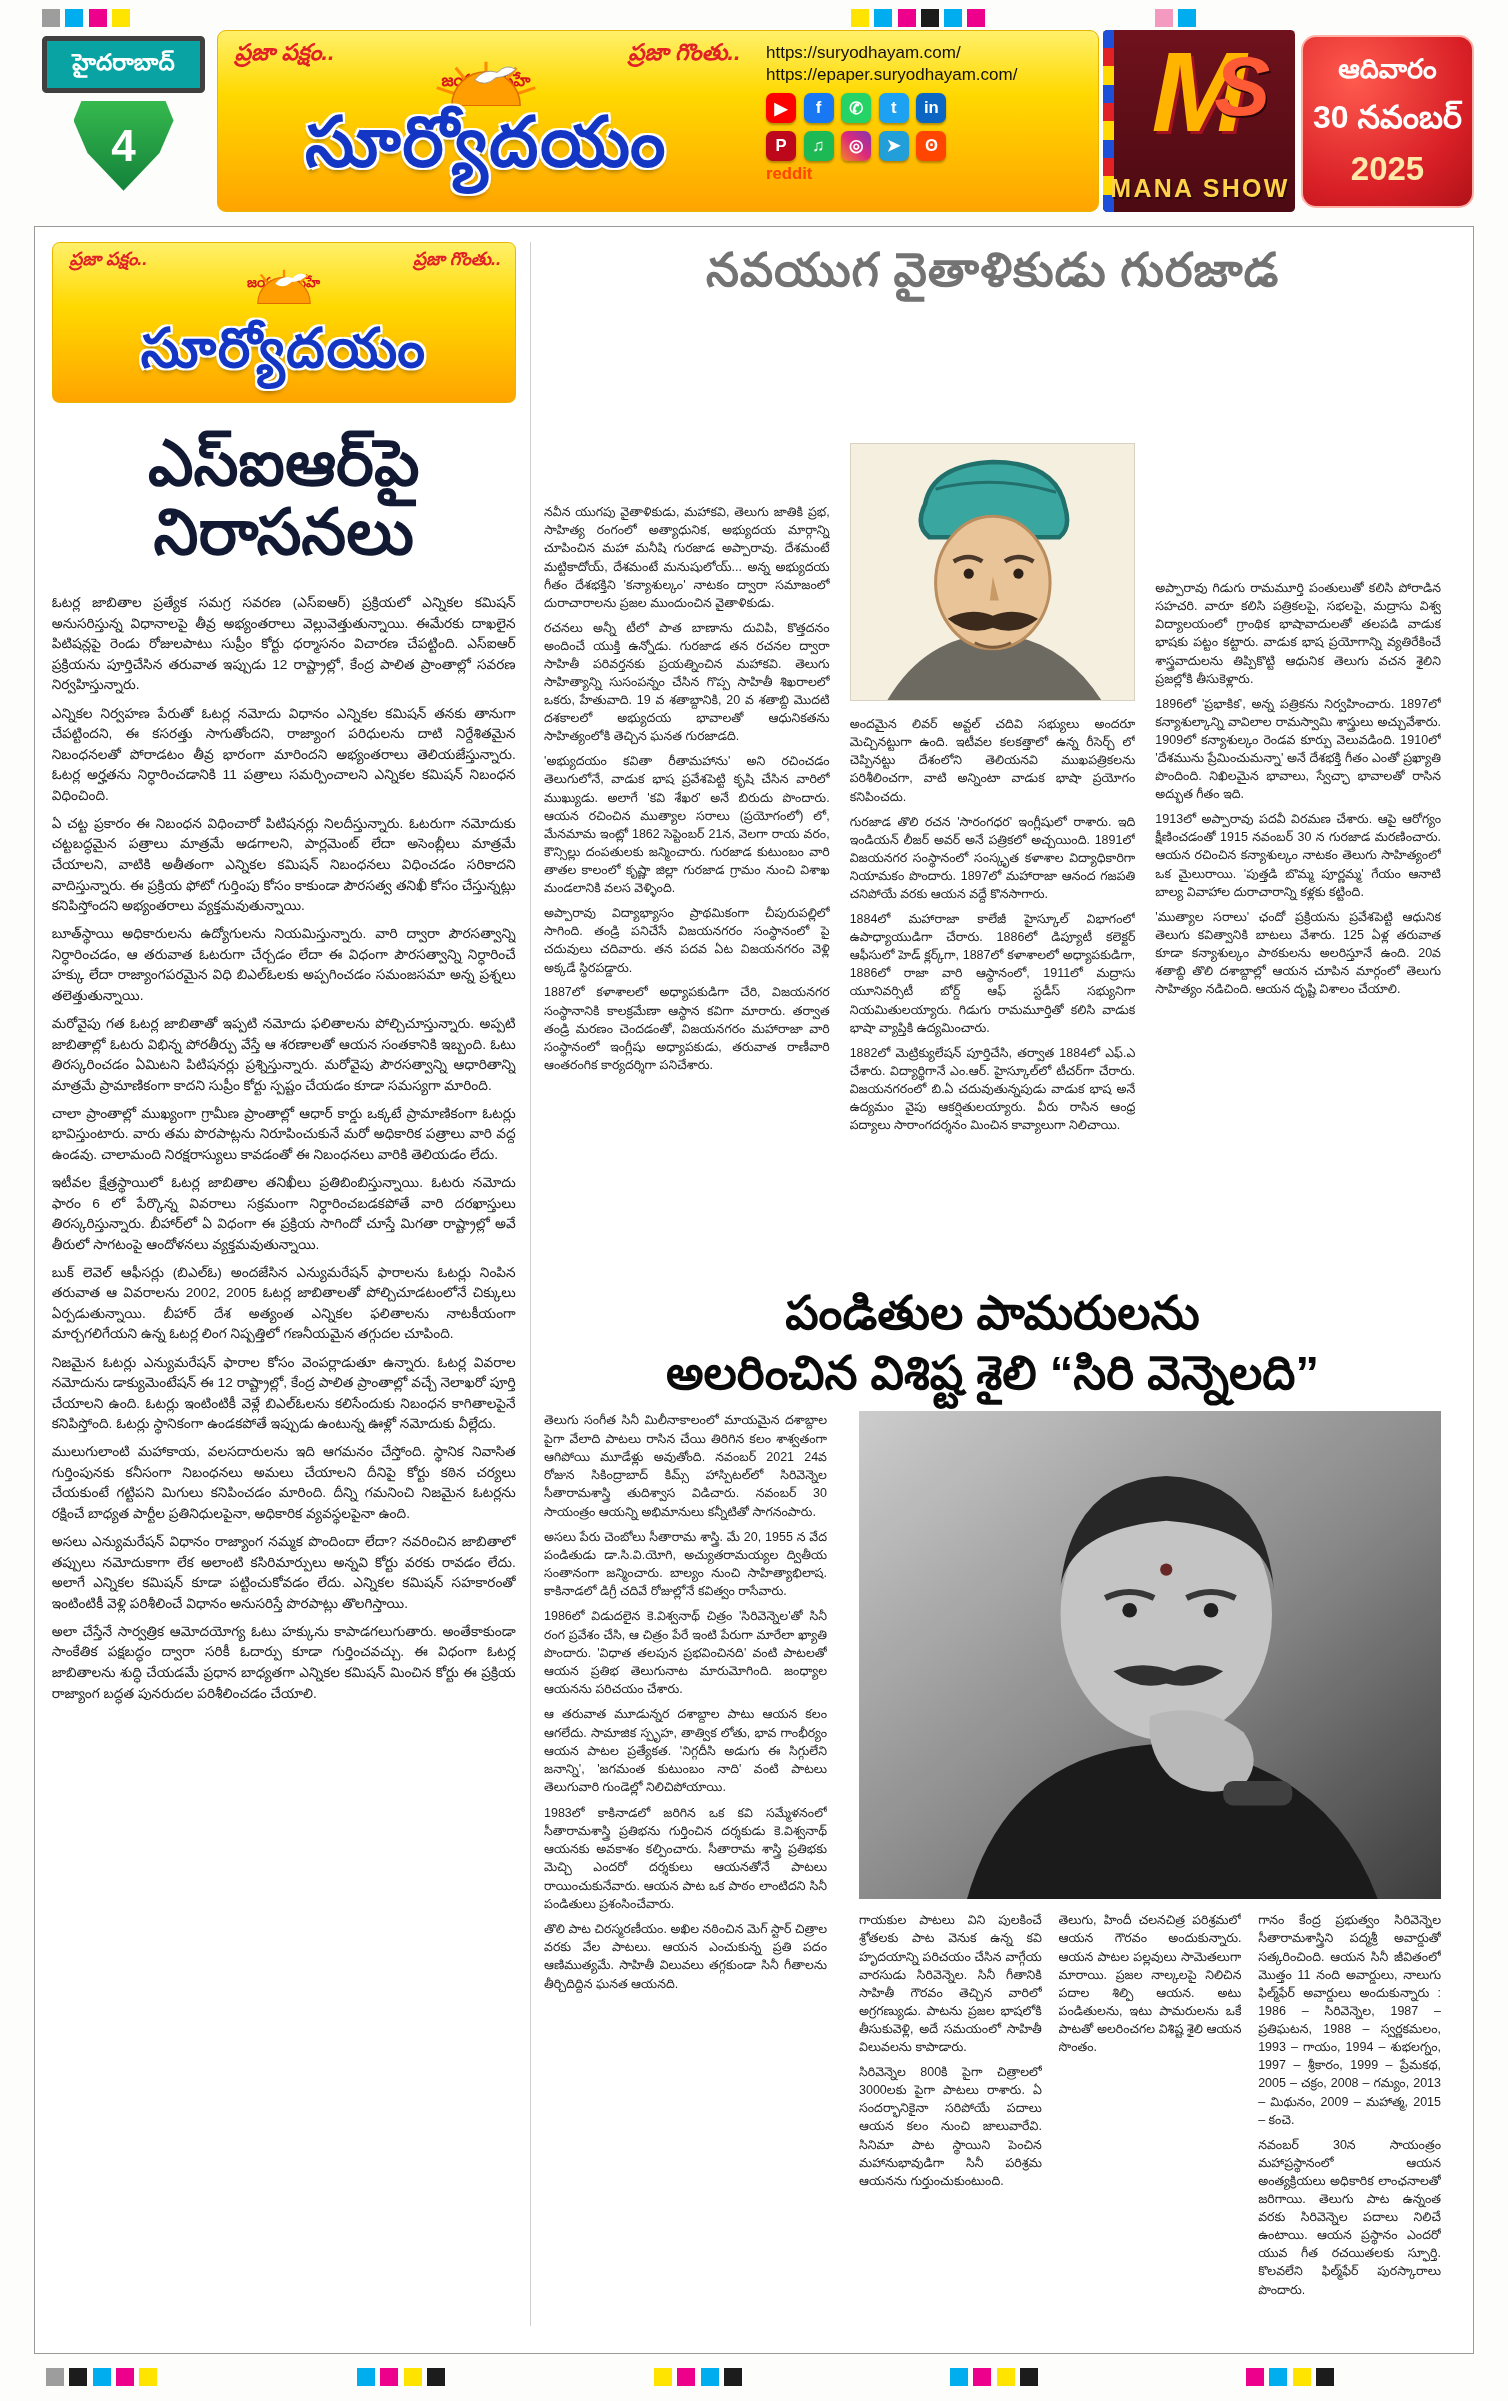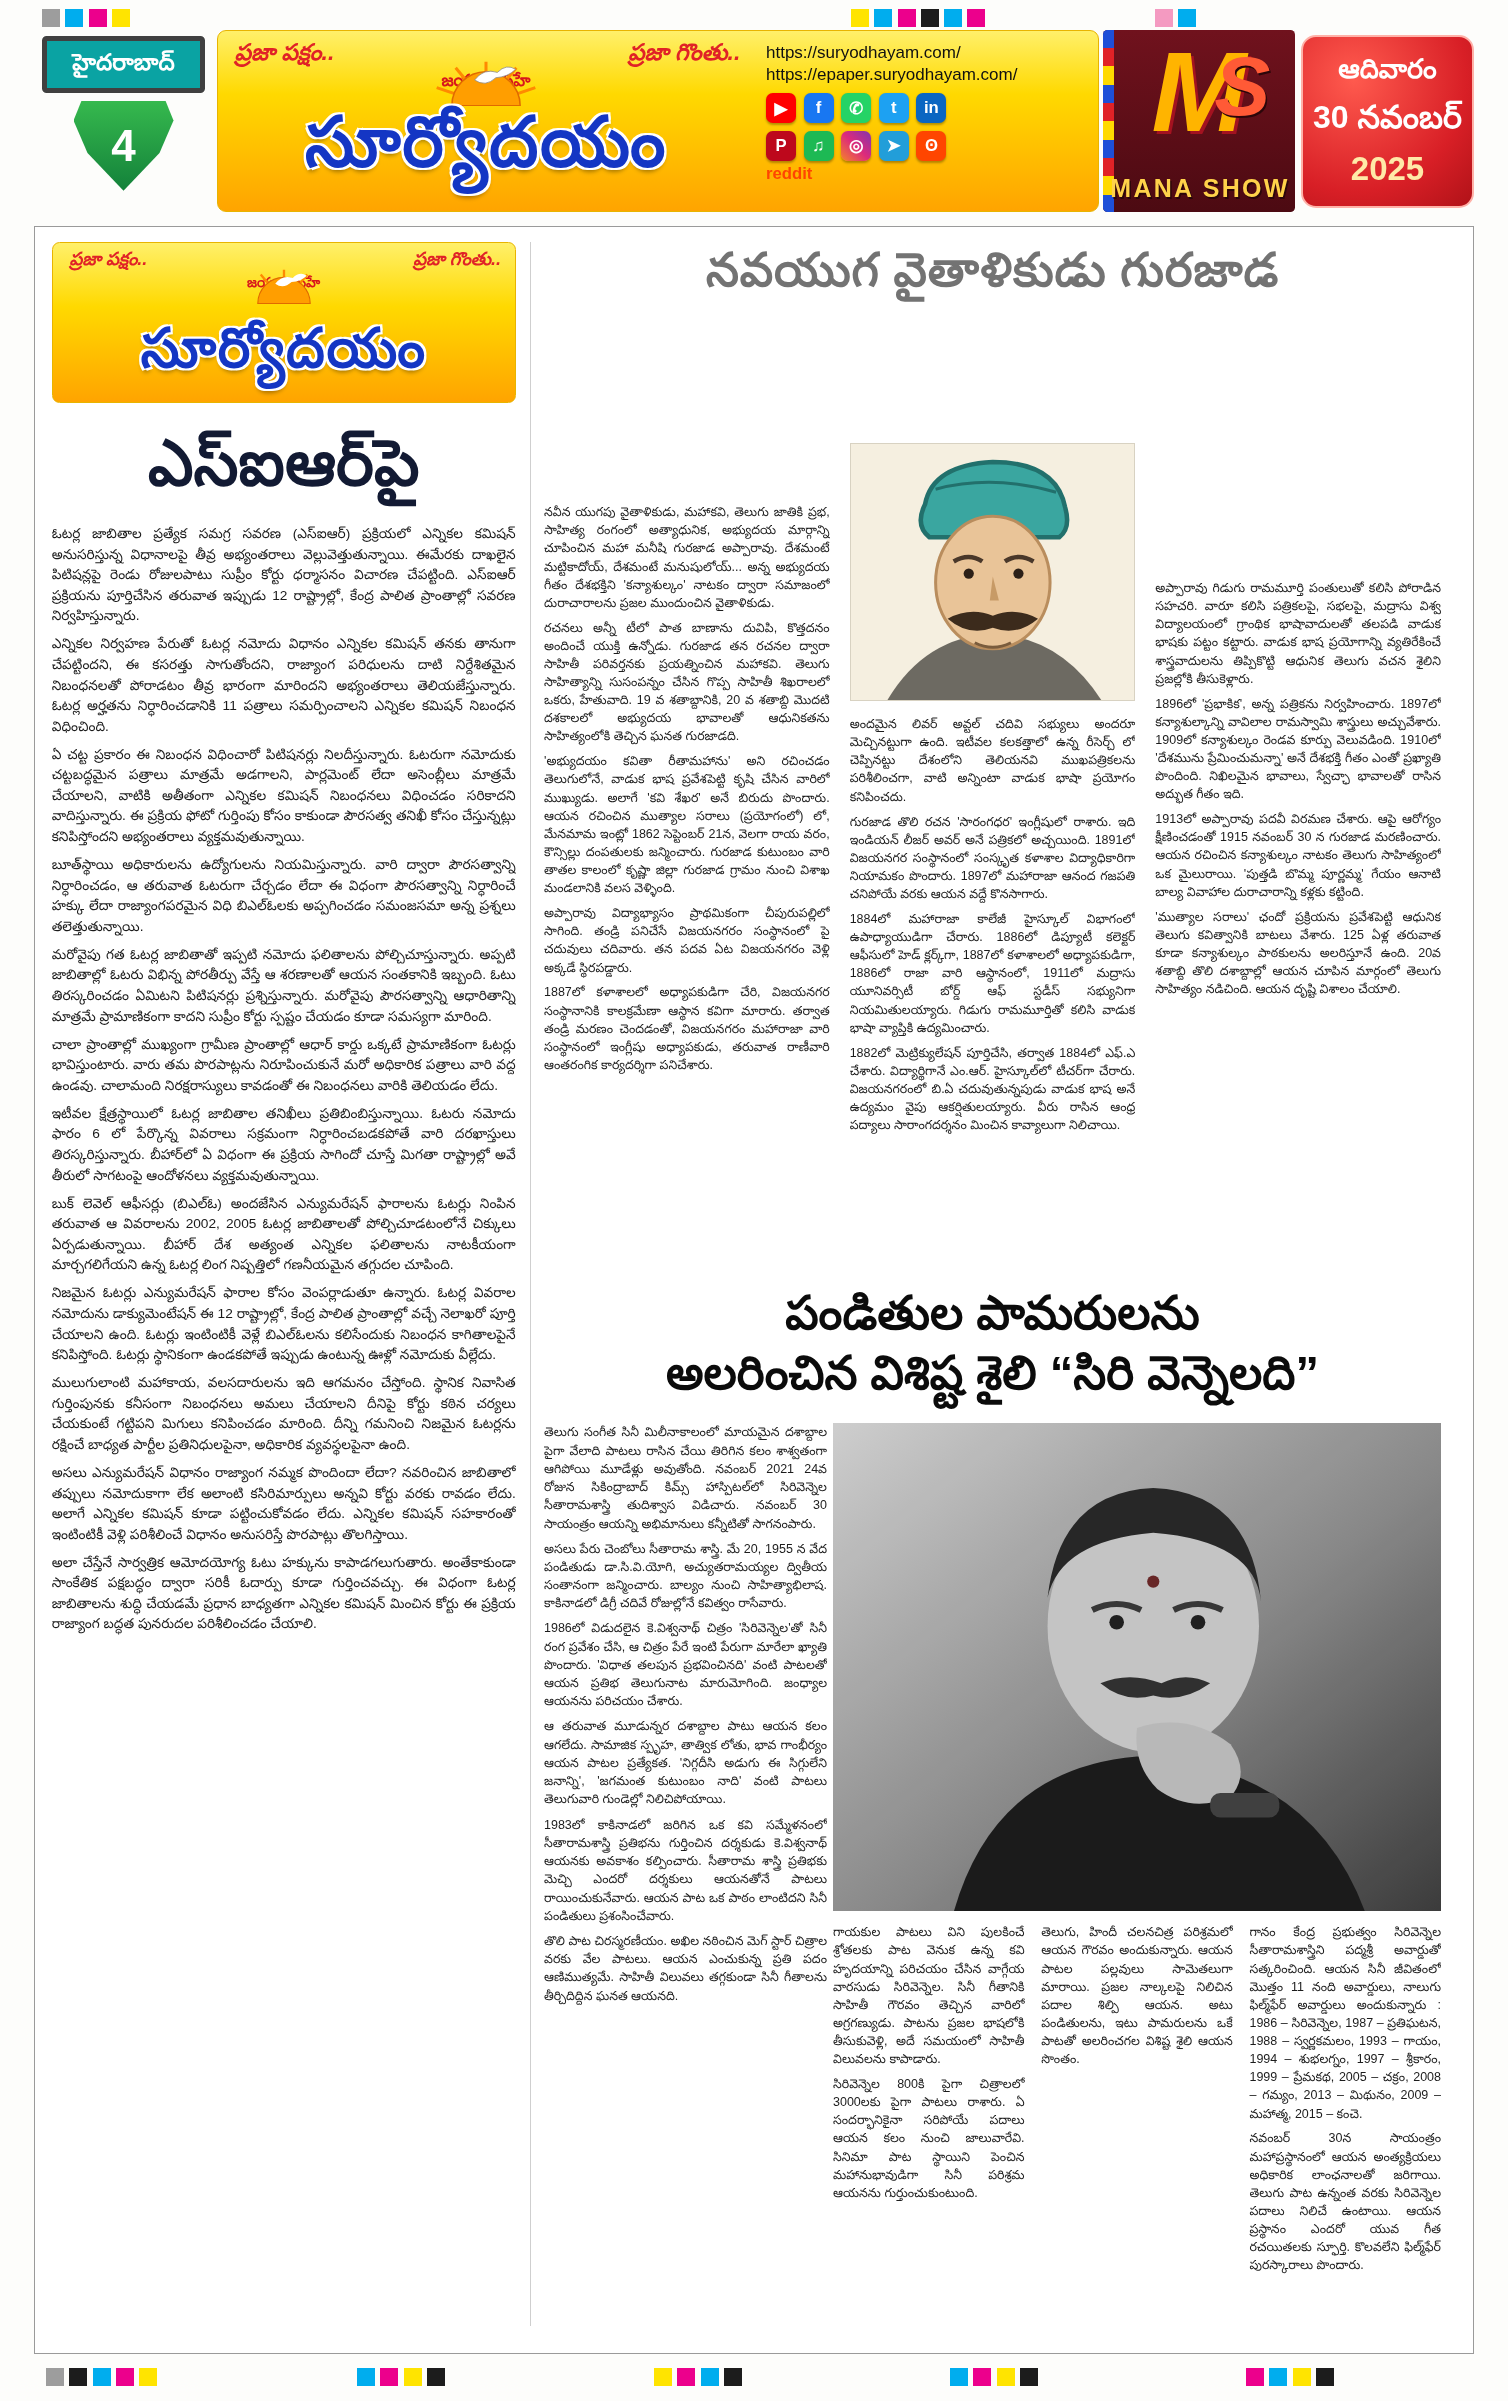--- a/index.html
+++ b/index.html
@@ -88,21 +88,21 @@
 
   .rightarea { position:absolute; left:509px; top:15px; width:897px; height:2084px; overflow:hidden; }
   .g-headline { font-size:47px; font-weight:800; color:#737373; letter-spacing:0.8px;text-align:center; }
   .g-cols { display:flex; gap:20px; margin-top:15px; height:936px; overflow:hidden;align-items:center; }
   .g-col { flex:1; font-size:12.5px; line-height:1.45; text-align:justify; color:#1c1c1c; overflow:hidden; }
   .g-col p { margin-bottom:6.8px; }
   .g-portrait { width:100%; height:258px; margin-bottom:9px; border:0.8px solid #d8d2c2; background:#f5efe0; }
 
   .s-headline { margin-top:23px; text-align:center; font-size:47px; line-height:1.28;
                 font-weight:800; color:#0b0b0b; }
-  .s-content { display:flex; gap:6px; margin-top:20px; height:888px; overflow:hidden; }
+  .s-content { display:flex; gap:32px; margin-top:8px; height:888px; overflow:hidden; }
   .s-left { width:283px; font-size:12.5px; line-height:1.46; text-align:justify; overflow:hidden; color:#1c1c1c; }
   .s-left p, .s-bcol p { margin-bottom:6.8px; }
   .s-right { flex:1; display:flex; flex-direction:column; }
   .s-photo { width:100%; height:488px; background:#777; }
   .s-bottomcols { display:flex; gap:16.7px; margin-top:12px; flex:1; overflow:hidden; }
   .s-bcol { flex:1; font-size:12.5px; line-height:1.45; text-align:justify; overflow:hidden; color:#1c1c1c; }
 </style>
 </head>
 <body>
 
@@ -209,20 +209,21 @@
             </g>
             <path d="M40 64 A45 45 0 0 1 130 64 Z" fill="#ff9e00" stroke="#e06a00" stroke-width="2"></path>
             <path d="M70 30 Q82 14 100 20 Q112 8 124 16 Q114 26 98 27 Q84 40 70 30 Z" fill="#ffffff"></path>
           </svg>
         </div>
         <div class="main-title">సూర్యోదయం</div>
       </div>
 
       <div class="sir-headline">
         <div>ఎస్ఐఆర్‌పై</div>
+        <div>నిరాసనలు</div>
       </div>
 
       <div class="sir-body">
         <p>ఓటర్ల జాబితాల ప్రత్యేక సమగ్ర సవరణ (ఎస్ఐఆర్) ప్రక్రియలో ఎన్నికల కమిషన్ అనుసరిస్తున్న విధానాలపై తీవ్ర అభ్యంతరాలు వెల్లువెత్తుతున్నాయి. ఈమేరకు దాఖలైన పిటిషన్లపై రెండు రోజులపాటు సుప్రీం కోర్టు ధర్మాసనం విచారణ చేపట్టింది. ఎస్ఐఆర్ ప్రక్రియను పూర్తిచేసిన తరువాత ఇప్పుడు 12 రాష్ట్రాల్లో, కేంద్ర పాలిత ప్రాంతాల్లో సవరణ నిర్వహిస్తున్నారు.</p>
         <p>ఎన్నికల నిర్వహణ పేరుతో ఓటర్ల నమోదు విధానం ఎన్నికల కమిషన్ తనకు తానుగా చేపట్టిందని, ఈ కసరత్తు సాగుతోందని, రాజ్యాంగ పరిధులను దాటి నిర్దేశితమైన నిబంధనలతో పోరాడటం తీవ్ర భారంగా మారిందని అభ్యంతరాలు తెలియజేస్తున్నారు. ఓటర్ల అర్హతను నిర్ధారించడానికి 11 పత్రాలు సమర్పించాలని ఎన్నికల కమిషన్ నిబంధన విధించింది.</p>
         <p>ఏ చట్ట ప్రకారం ఈ నిబంధన విధించారో పిటిషనర్లు నిలదీస్తున్నారు. ఓటరుగా నమోదుకు చట్టబద్ధమైన పత్రాలు మాత్రమే అడగాలని, పార్లమెంట్ లేదా అసెంబ్లీలు మాత్రమే చేయాలని, వాటికి అతీతంగా ఎన్నికల కమిషన్ నిబంధనలు విధించడం సరికాదని వాదిస్తున్నారు. ఈ ప్రక్రియ ఫోటో గుర్తింపు కోసం కాకుండా పౌరసత్వ తనిఖీ కోసం చేస్తున్నట్లు కనిపిస్తోందని అభ్యంతరాలు వ్యక్తమవుతున్నాయి.</p>
         <p>బూత్‌స్థాయి అధికారులను ఉద్యోగులను నియమిస్తున్నారు. వారి ద్వారా పౌరసత్వాన్ని నిర్ధారించడం, ఆ తరువాత ఓటరుగా చేర్చడం లేదా ఈ విధంగా పౌరసత్వాన్ని నిర్ధారించే హక్కు లేదా రాజ్యాంగపరమైన విధి బిఎల్‌ఓలకు అప్పగించడం సమంజసమా అన్న ప్రశ్నలు తలెత్తుతున్నాయి.</p>
         <p>మరోవైపు గత ఓటర్ల జాబితాతో ఇప్పటి నమోదు ఫలితాలను పోల్చిచూస్తున్నారు. అప్పటి జాబితాల్లో ఓటరు విభిన్న పోరతీర్పు వేస్తే ఆ శరణాలతో ఆయన సంతకానికి ఇబ్బంది. ఓటు తిరస్కరించడం ఏమిటని పిటిషనర్లు ప్రశ్నిస్తున్నారు. మరోవైపు పౌరసత్వాన్ని ఆధారితాన్ని మాత్రమే ప్రామాణికంగా కాదని సుప్రీం కోర్టు స్పష్టం చేయడం కూడా సమస్యగా మారింది.</p>
         <p>చాలా ప్రాంతాల్లో ముఖ్యంగా గ్రామీణ ప్రాంతాల్లో ఆధార్ కార్డు ఒక్కటే ప్రామాణికంగా ఓటర్లు భావిస్తుంటారు. వారు తమ పొరపాట్లను నిరూపించుకునే మరో అధికారిక పత్రాలు వారి వద్ద ఉండవు. చాలామంది నిరక్షరాస్యులు కావడంతో ఈ నిబంధనలు వారికి తెలియడం లేదు.</p>
         <p>ఇటీవల క్షేత్రస్థాయిలో ఓటర్ల జాబితాల తనిఖీలు ప్రతిబింబిస్తున్నాయి. ఓటరు నమోదు ఫారం 6 లో పేర్కొన్న వివరాలు సక్రమంగా నిర్ధారించబడకపోతే వారి దరఖాస్తులు తిరస్కరిస్తున్నారు. బీహార్‌లో ఏ విధంగా ఈ ప్రక్రియ సాగిందో చూస్తే మిగతా రాష్ట్రాల్లో అవే తీరులో సాగటంపై ఆందోళనలు వ్యక్తమవుతున్నాయి.</p>

